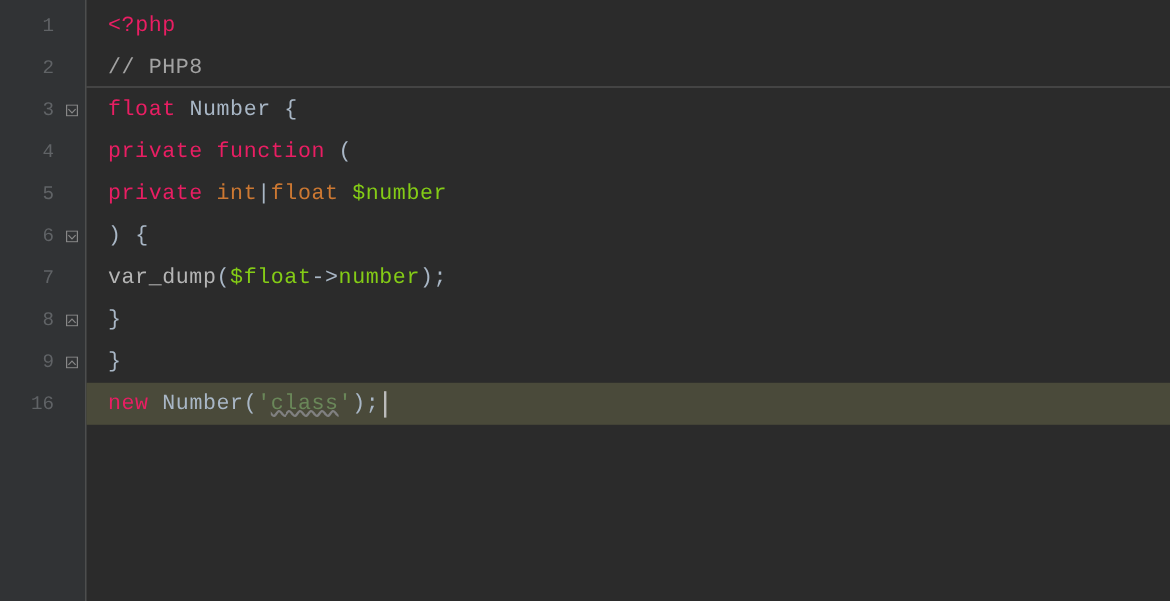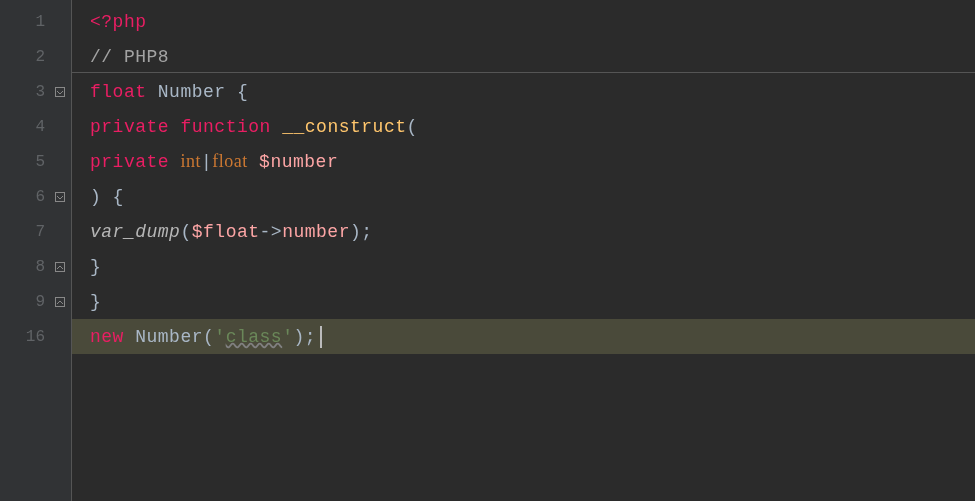--- a/index.html
+++ b/index.html
@@ -68,24 +68,24 @@
       position: absolute;
       height: 1px;
       background: #555;
       left: 0;
       right: 0;
       top: 72px;
     }
     .keyword-pink { color: #e91e63; }
     .comment { color: #a3a3a3; }
     .func-name { color: #ffc66d; }
-    .func-call { font-style: italic; color: #b5b5b5; }
-    .var { color: #fca5a5; }
+    .func-call { color: #b5b5b5; }
+    .var { color: #84cc16; }
     .text { color: #a9b7c6; }
-    .type { color: #cc7832; font-family: Liberation Serif, serif; }
+    .type { color: #cc7832; }
     .string { color: #6a8759; }
     .string-wavy { text-decoration: underline wavy #808080; }
     .cursor {
       display: inline-block;
       width: 2px;
       height: 22px;
       background: #bbbbbb;
       vertical-align: middle;
       margin-left: 4px;
     }
@@ -148,21 +148,21 @@
       </div>
     <div class="gutter-line">
         <span class="line-number">16</span>
       </div>
   </div>
   <div class="code-area">
     <div class="hr-line"></div>
     <div class="code-line"><span class="keyword-pink">&lt;?</span><span class="keyword-pink">php</span></div>
     <div class="code-line"><span class="comment">// PHP8</span></div>
     <div class="code-line"><span class="keyword-pink">float</span><span class="text"> Number </span><span class="text">{</span></div>
-    <div class="code-line">    <span class="keyword-pink">private</span><span> </span><span class="keyword-pink">function</span><span> </span><span class="func-name">__construct</span><span class="text">(</span></div>
+    <div class="code-line">    <span class="keyword-pink">private</span><span> </span><span class="keyword-pink">function</span><span> </span><span class="text">(</span></div>
     <div class="code-line">        <span class="keyword-pink">private</span><span> </span><span class="type">int</span><span class="text">|</span><span class="type">float</span><span> </span><span class="var">$number</span></div>
     <div class="code-line">    <span class="text">) </span><span class="text">{</span></div>
     <div class="code-line">        <span class="func-call">var_dump</span><span class="text">(</span><span class="var">$float</span><span class="text">-&gt;</span><span class="var">number</span><span class="text">);</span></div>
     <div class="code-line">    <span class="text">}</span></div>
     <div class="code-line"><span class="text">}</span></div>
     <div class="code-line highlighted"><span class="keyword-pink">new</span><span> </span><span class="text">Number(</span><span class="string">'</span><span class="string string-wavy">class</span><span class="string">'</span><span class="text">);</span><span class="cursor"></span></div>
     <div class="code-line"></div>
   </div>
 </div>
 

